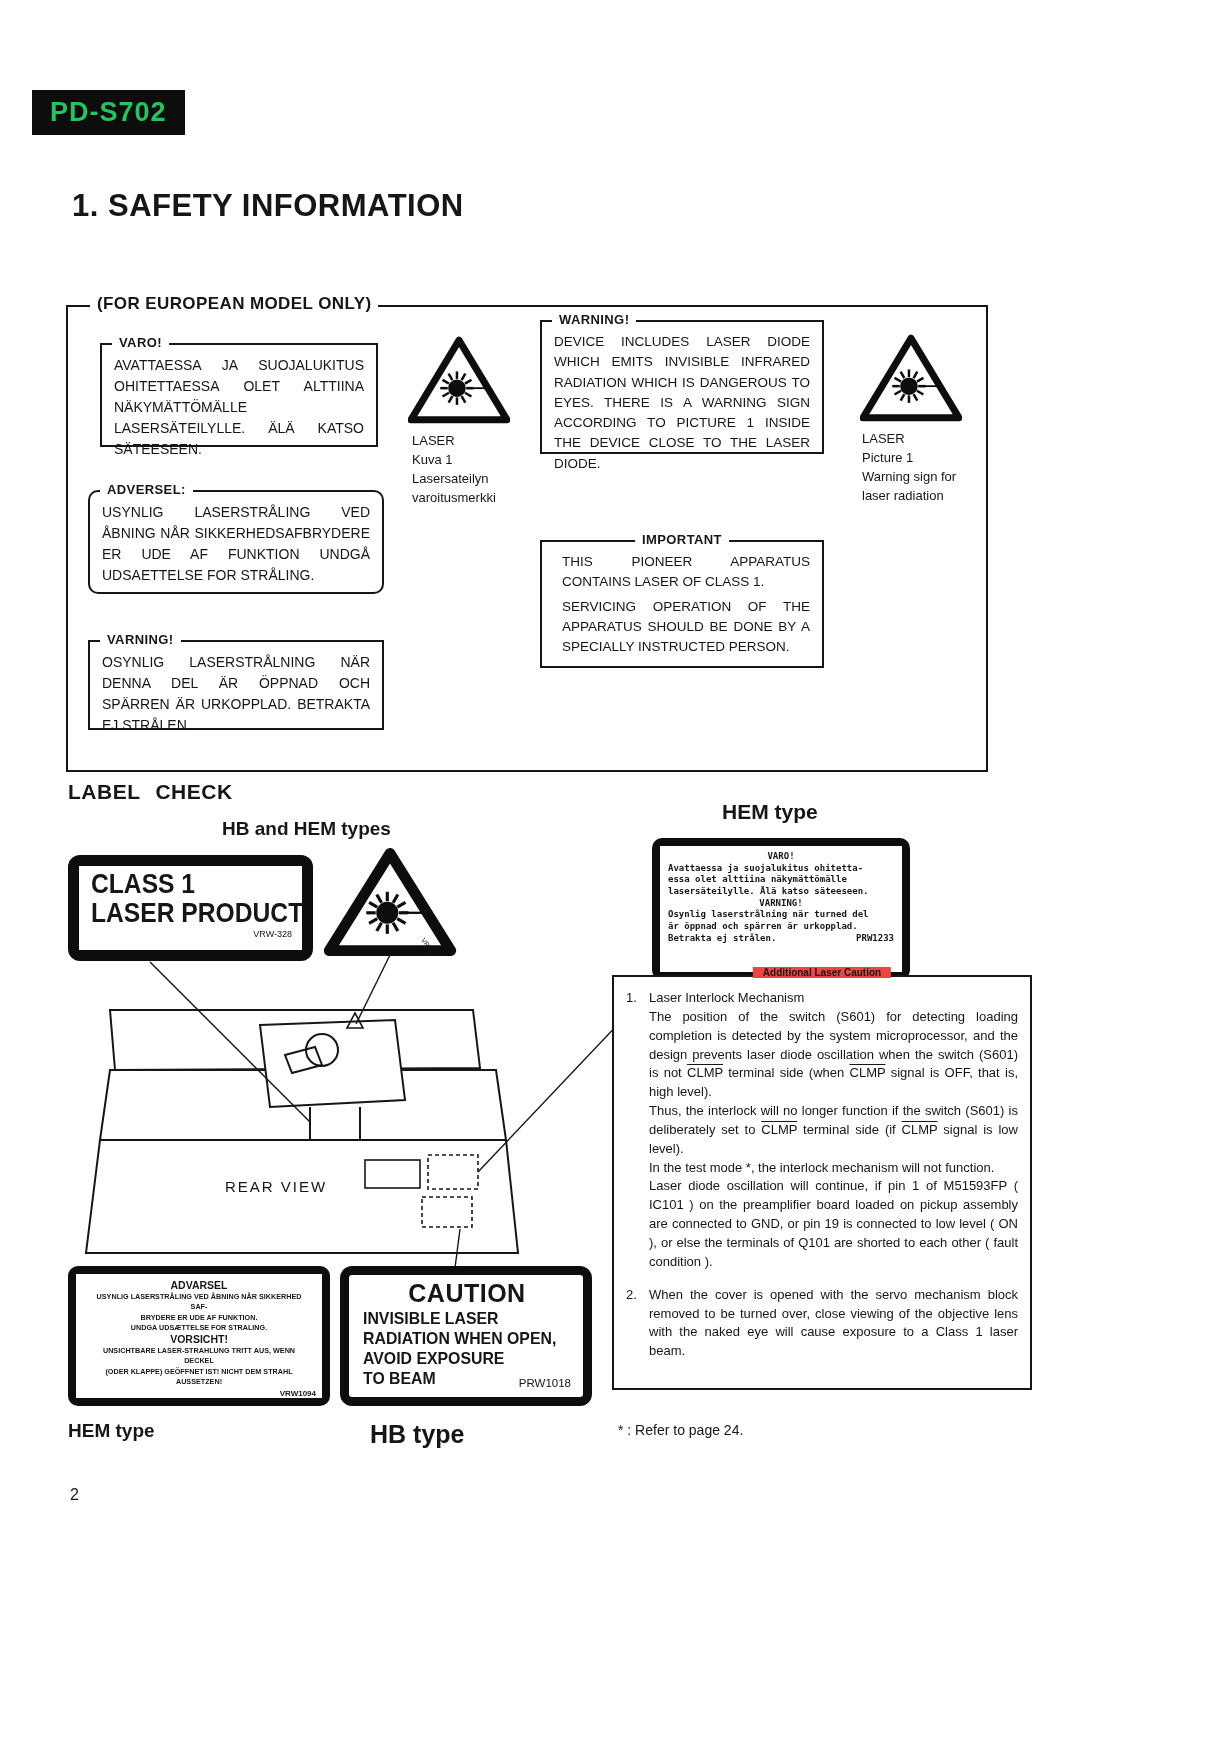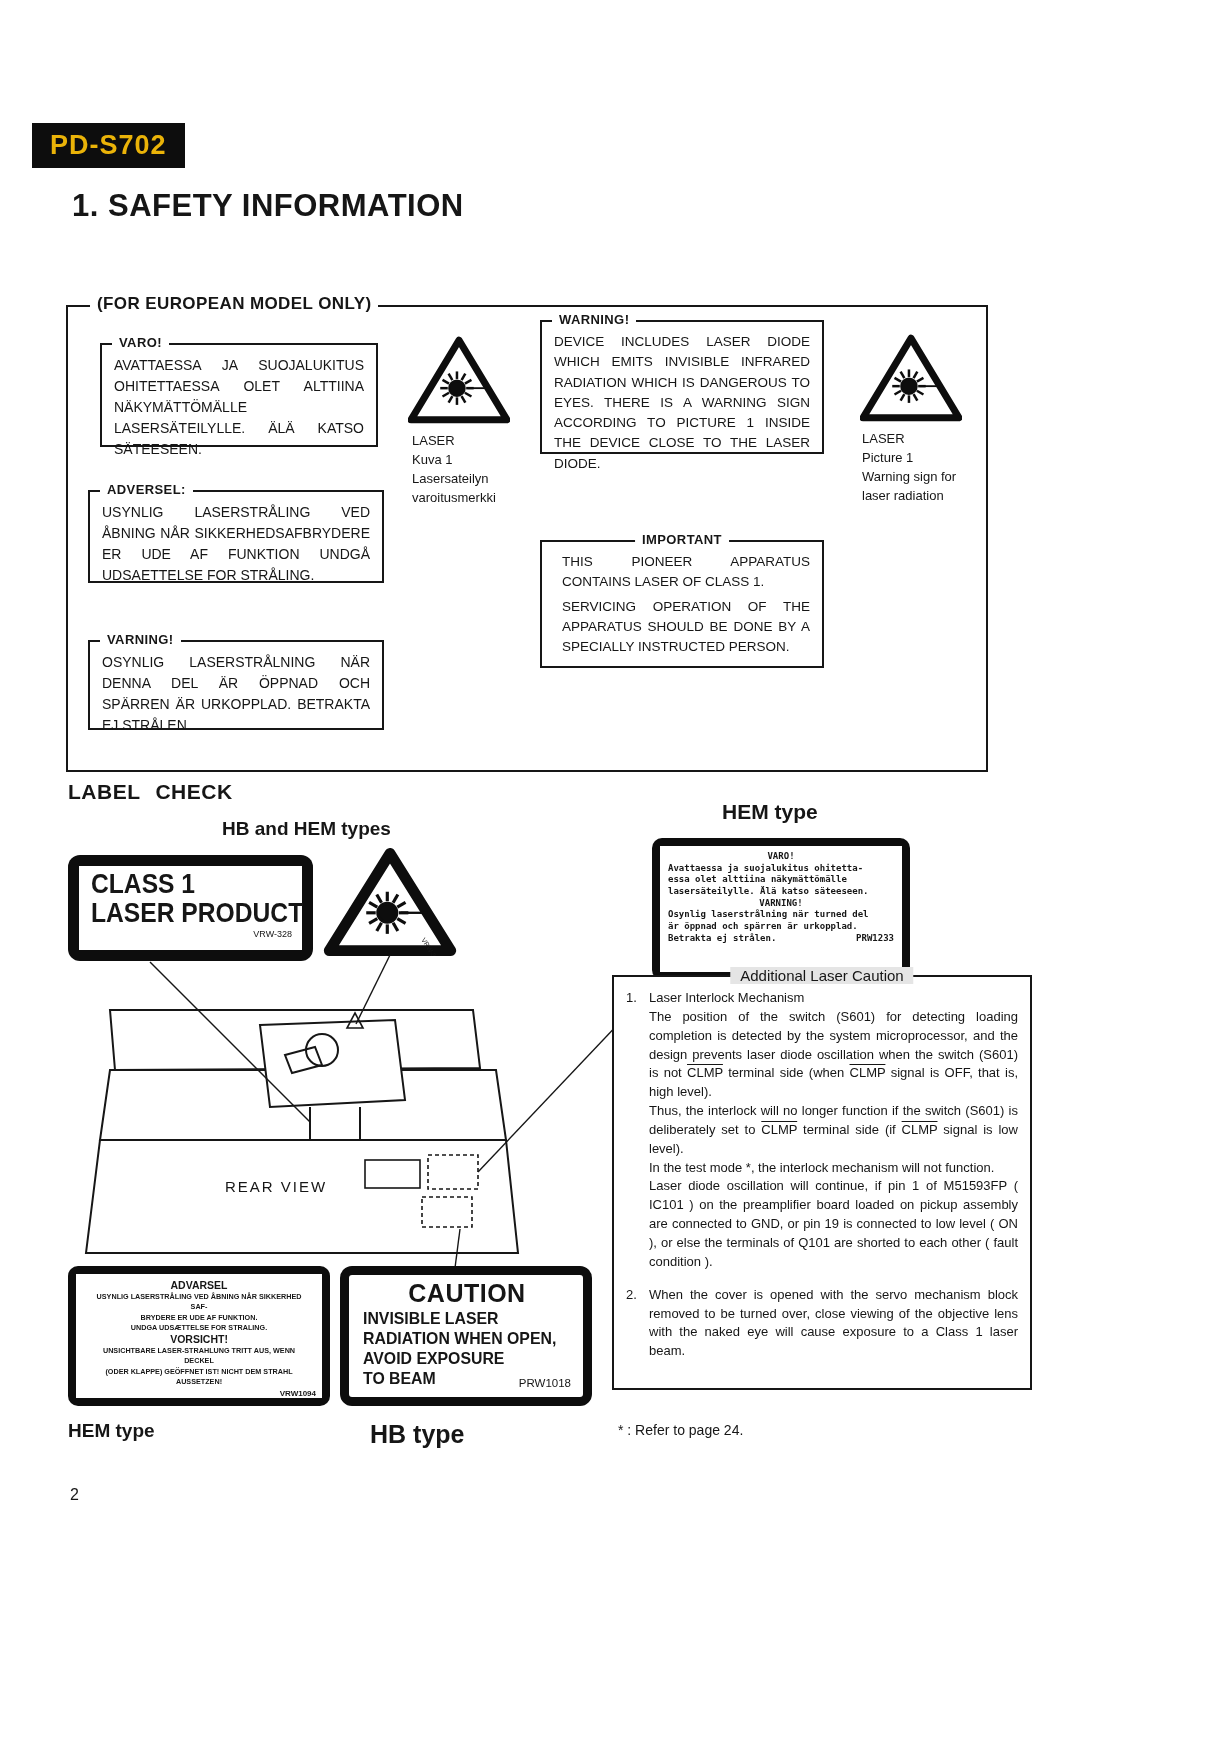--- a/index.html
+++ b/index.html
@@ -2,22 +2,22 @@
 <html><head>
 <meta charset="utf-8">
 <style>
   html,body{margin:0;padding:0;background:#e8e8e8;}
   .page{
     position:relative;width:1228px;height:1741px;background:#ffffff;
     margin:0 auto;font-family:"Liberation Sans",sans-serif;color:#161616;
     overflow:hidden;
   }
   
-  .badge{position:absolute;left:32px;top:90px;background:#0d0d0d;color:#eab308;
-    font-weight:bold;font-size:27px;padding:7px 18px;letter-spacing:1px;margin-top:33px;}
+  .badge{position:absolute;left:32px;top:90px;background:#0d0d0d;color:#22c55e;
+    font-weight:bold;font-size:27px;padding:7px 18px;letter-spacing:1px;}
   .title{position:absolute;left:72px;top:188px;font-size:31px;font-weight:bold;letter-spacing:.5px;}
 
   
   .fbox{position:absolute;border:2px solid #161616;background:#fff;box-sizing:border-box;}
   .flabel{position:absolute;top:-10px;left:10px;background:#fff;padding:0 7px;
     font-size:13px;font-weight:bold;letter-spacing:.4px;white-space:nowrap;}
   .flabel.center{left:50%;transform:translateX(-50%);}
   .fbody{padding:10px 12px 8px 12px;font-size:13.5px;line-height:1.5;text-align:justify;}
   .fbody p{margin:0 0 4px 0;}
 
@@ -64,21 +64,21 @@
     border:9px solid #0d0d0d;border-radius:12px;box-sizing:border-box;padding:4px 12px 2px 14px;}
   .cautlabel .t{font-size:25px;font-weight:bold;text-align:center;letter-spacing:.5px;}
   .cautlabel .s{font-size:16.5px;font-weight:bold;line-height:1.22;transform:scaleX(.96);transform-origin:left;white-space:nowrap;}
   .cautlabel .last{display:flex;justify-content:space-between;align-items:flex-end;}
   .cautlabel .code{font-size:11.5px;font-weight:normal;}
 
   
   .addbox{position:absolute;left:612px;top:975px;width:420px;height:415px;border:2px solid #161616;
     box-sizing:border-box;background:#fff;}
   .addbox .blabel{position:absolute;top:-10px;left:50%;transform:translateX(-50%);
-    background:#e5e5e5;padding:0 10px;font-size:15px;font-weight:normal;white-space:nowrap;}
+    background:#ef4444;padding:0 10px;font-size:10px;font-weight:bold;white-space:nowrap;}
   .addbox .content{padding:12px 12px 8px 12px;font-size:13px;line-height:1.45;}
   .item{display:flex;gap:5px;}
   .item .no{width:18px;flex:none;}
   .item .body{flex:1;text-align:justify;}
   .item .body p{margin:0;}
   .item2{margin-top:14px;}
   .ov{text-decoration:overline;}
 
   .footnote{position:absolute;left:618px;top:1422px;font-size:14px;}
   .pagenum{position:absolute;left:70px;top:1486px;font-size:16px;}
@@ -96,21 +96,21 @@
   <div class="title">1. SAFETY INFORMATION</div>
 
   <div class="fbox eurobox" style="left:66px;top:305px;width:922px;height:467px;">
     <span class="flabel eurolabel">(FOR EUROPEAN MODEL ONLY)</span>
 
     <div class="fbox" style="left:32px;top:36px;width:278px;height:104px;">
       <span class="flabel">VARO!</span>
       <div class="fbody" style="font-size:14px;">AVATTAESSA JA SUOJALUKITUS OHITETTAESSA OLET ALTTIINA NÄKYMÄTTÖMÄLLE LASERSÄTEILYLLE. ÄLÄ KATSO SÄTEESEEN.</div>
     </div>
 
-    <div class="fbox" style="left:20px;top:183px;width:296px;height:93px;">
+    <div class="fbox" style="left:20px;top:183px;width:296px;height:104px;border-radius:10px;">
       <span class="flabel">ADVERSEL:</span>
       <div class="fbody" style="font-size:14px;">USYNLIG LASERSTRÅLING VED ÅBNING NÅR SIKKERHEDSAFBRYDERE ER UDE AF FUNKTION UNDGÅ UDSAETTELSE FOR STRÅLING.</div>
     </div>
 
     <div class="fbox" style="left:20px;top:333px;width:296px;height:90px;">
       <span class="flabel">VARNING!</span>
       <div class="fbody" style="font-size:14px;">OSYNLIG LASERSTRÅLNING NÄR DENNA DEL ÄR ÖPPNAD OCH SPÄRREN ÄR URKOPPLAD. BETRAKTA EJ STRÅLEN.</div>
     </div>
 
     <div class="fbox" style="left:472px;top:13px;width:284px;height:134px;">

